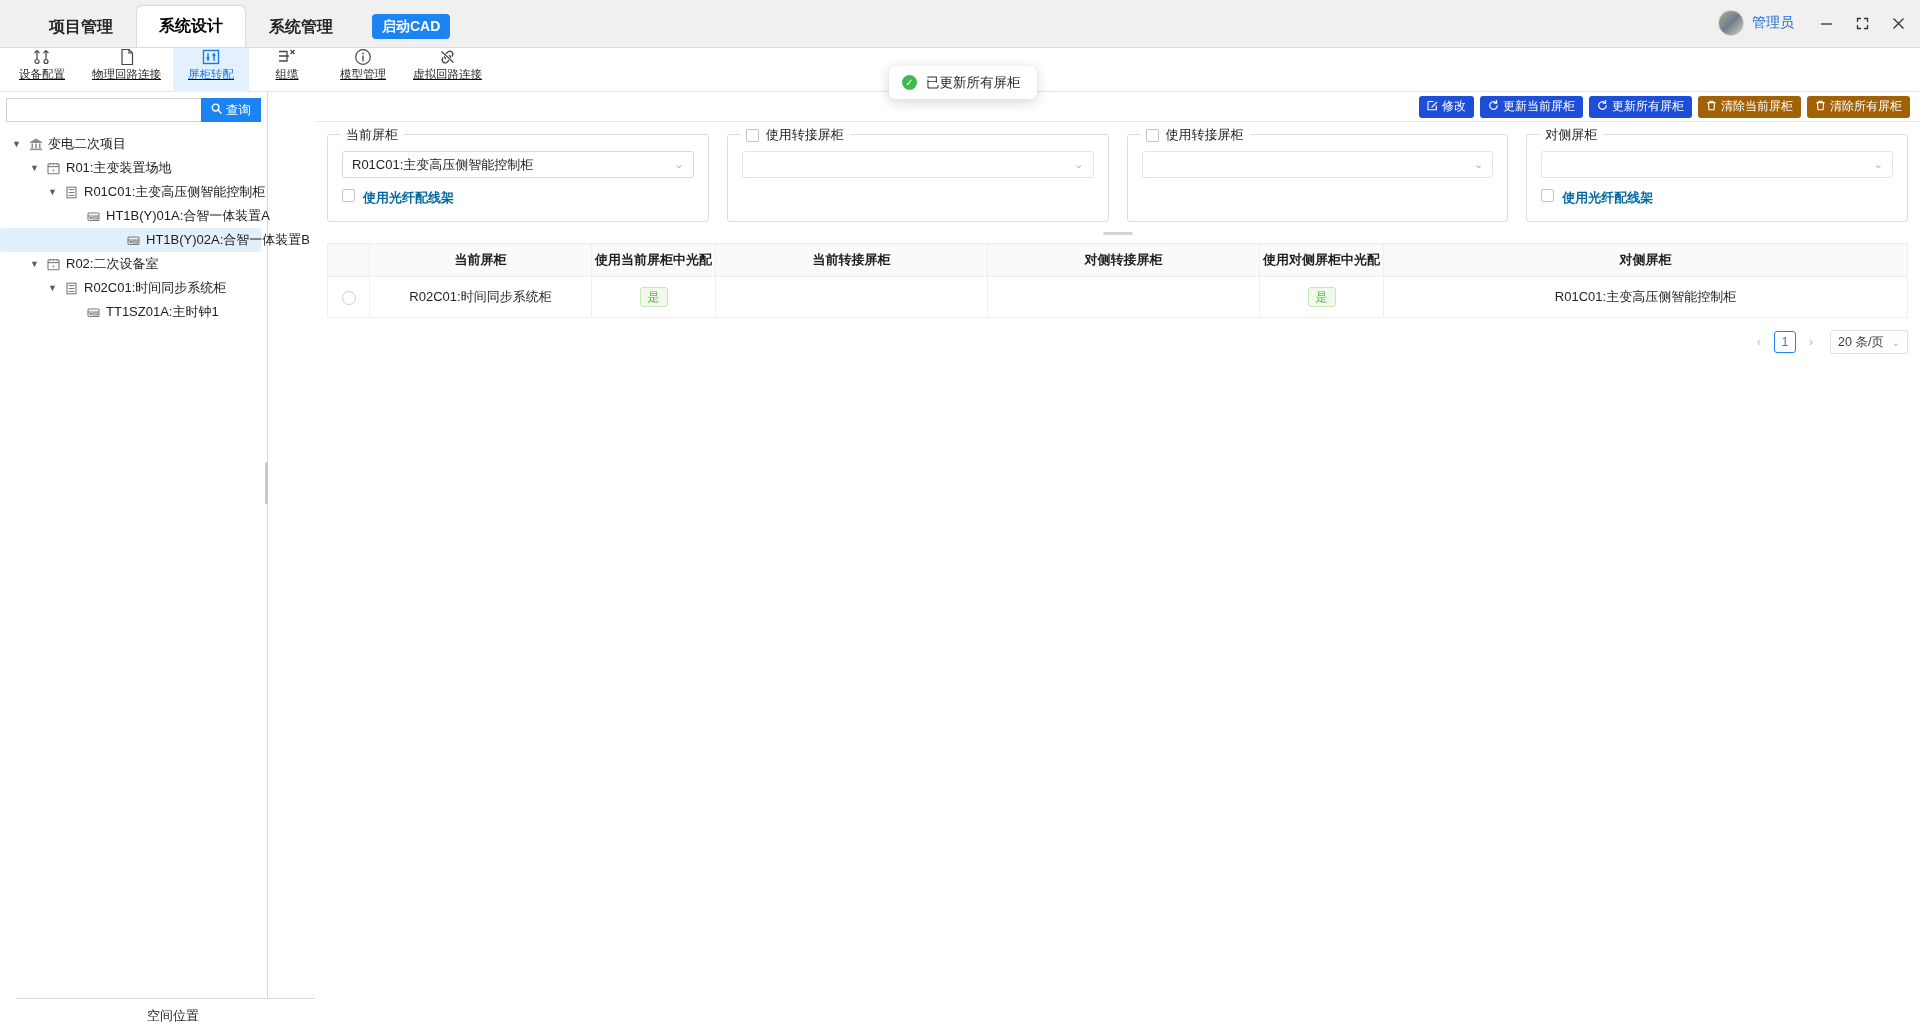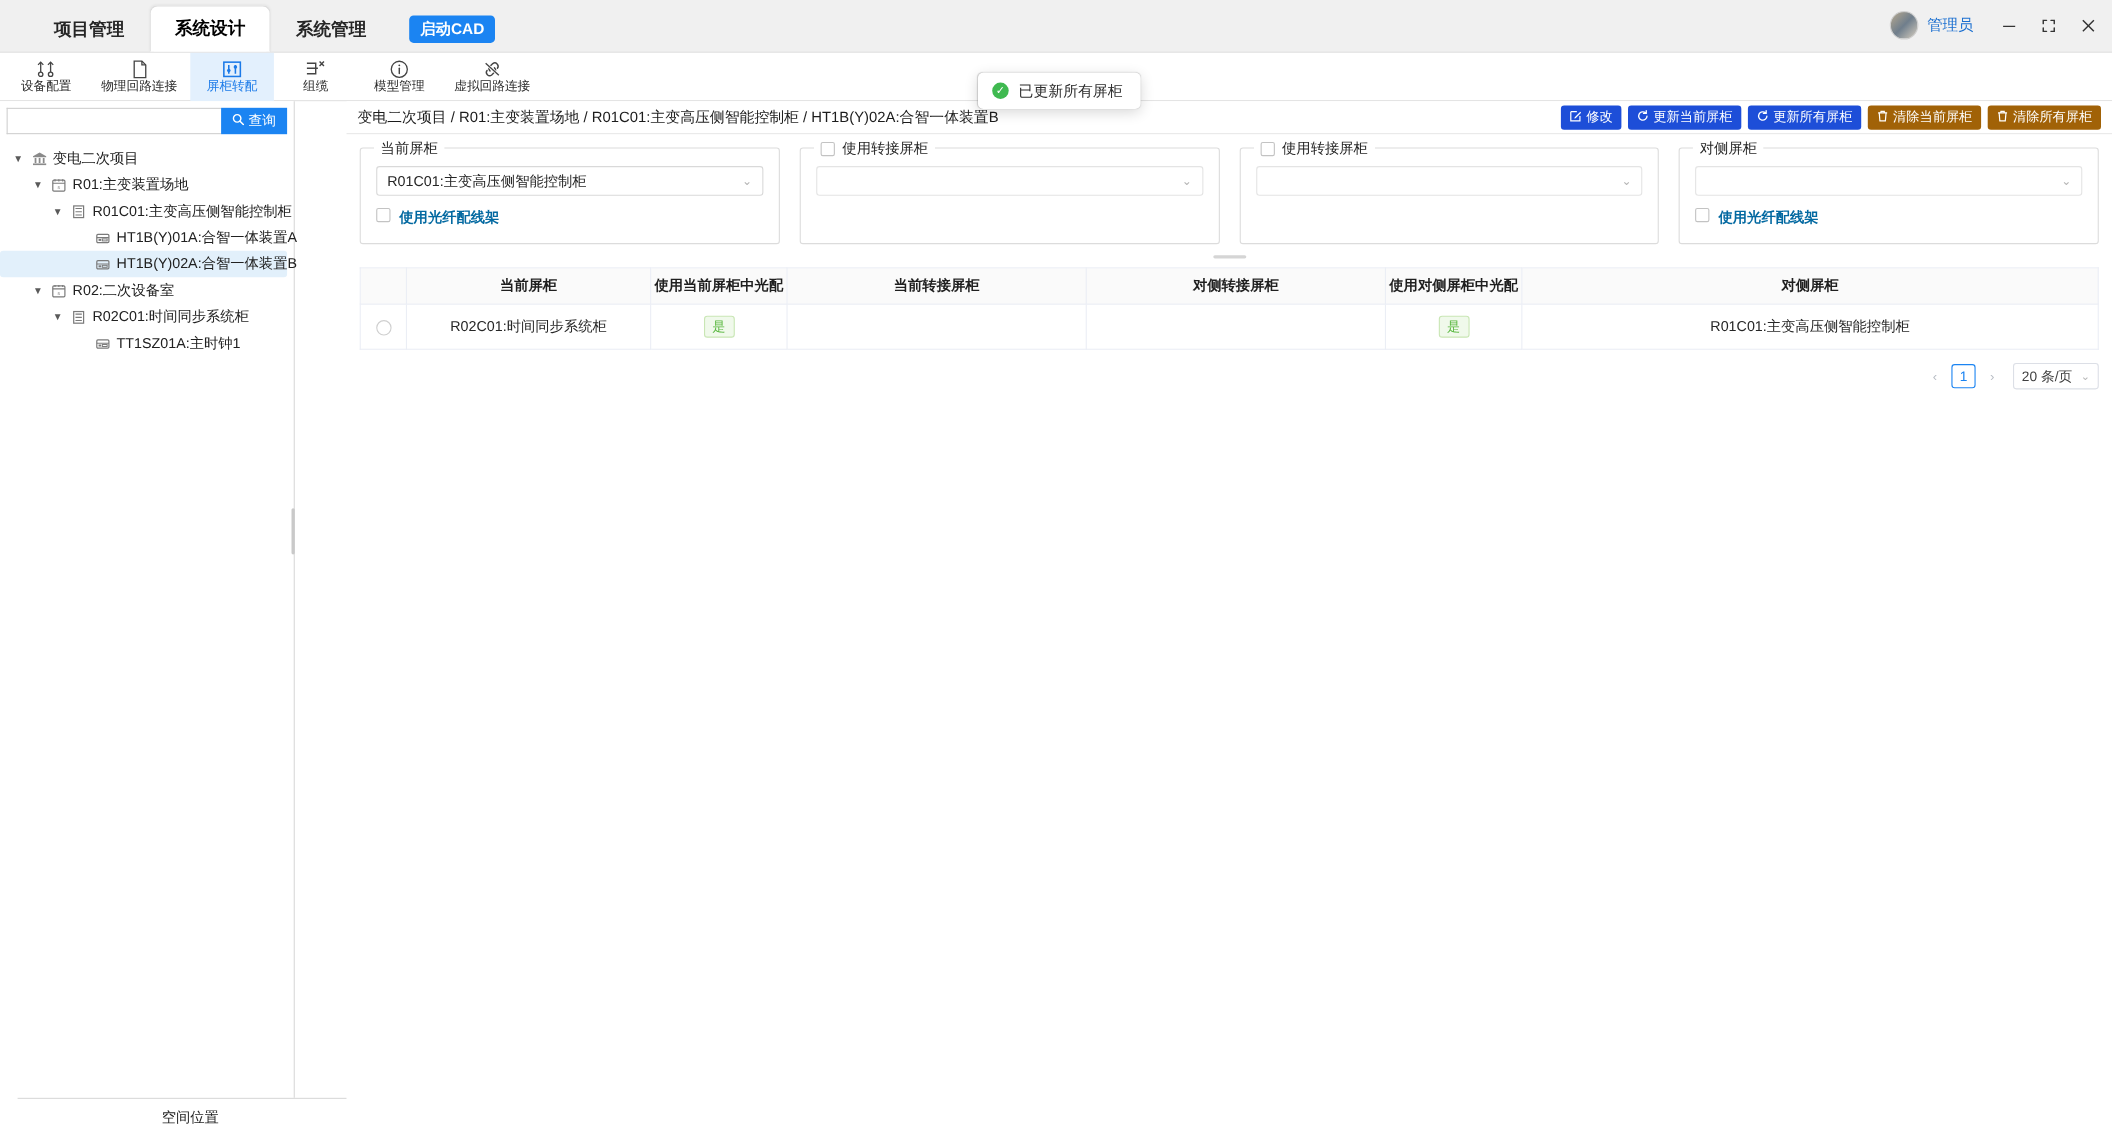--- a/index.html
+++ b/index.html
@@ -70,22 +70,22 @@
   .win-btn svg { display: block; }
 
   
   .ribbon {
     position: absolute; left: 0; top: 48px; width: 1920px; height: 44px;
     background: #ffffff; border-bottom: 1px solid #e2e2e2;
     display: flex; align-items: center; padding-left: 4px;
   }
   .ribbon-item {
     height: 44px; min-width: 76px; padding: 0 12px;
-    display: flex; flex-direction: column; align-items: center; justify-content: center;
-    gap: 2px; cursor: pointer; white-space: nowrap;
+    display: flex; flex-direction: column; align-items: center; 
+    gap: 2px; cursor: pointer; white-space: nowrap; text-decoration: underline;
   }
   .ribbon-item .ri-icon { height: 19px; display: flex; align-items: center; justify-content: center; }
   .ribbon-item .ri-label { font-size: 11.5px; color: #2b2b2b; line-height: 1; }
   .ribbon-item.active { background: #e3f0fd; }
   .ribbon-item.active .ri-label { color: #1b7ae8; }
 
   
   .toast {
     position: absolute; left: 889px; top: 66px;
     height: 33px; padding: 0 16px 0 13px;
@@ -435,21 +435,21 @@
         <svg width="13" height="13" viewBox="0 0 13 13">
           <rect x="1" y="3" width="11" height="7.5" rx="1" fill="none" stroke="#7a7a7a" stroke-width="1.1"></rect>
           <line x1="1" y1="6" x2="12" y2="6" stroke="#7a7a7a" stroke-width="1"></line>
           <rect x="2.6" y="7.2" width="2.4" height="1.8" fill="#7a7a7a"></rect>
           <rect x="6" y="7.2" width="4.4" height="1.8" fill="none" stroke="#7a7a7a" stroke-width=".9"></rect>
         </svg>
       </span>
       <span class="tn-label">HT1B(Y)01A:合智一体装置A</span>
     </div>
 
-    <div class="tree-node selected" style="padding-left:68px">
+    <div class="tree-node selected" style="padding-left:108px">
       <span class="caret empty">▼</span>
       <span class="tn-icon">
         <svg width="13" height="13" viewBox="0 0 13 13">
           <rect x="1" y="3" width="11" height="7.5" rx="1" fill="none" stroke="#7a7a7a" stroke-width="1.1"></rect>
           <line x1="1" y1="6" x2="12" y2="6" stroke="#7a7a7a" stroke-width="1"></line>
           <rect x="2.6" y="7.2" width="2.4" height="1.8" fill="#7a7a7a"></rect>
           <rect x="6" y="7.2" width="4.4" height="1.8" fill="none" stroke="#7a7a7a" stroke-width=".9"></rect>
         </svg>
       </span>
       <span class="tn-label">HT1B(Y)02A:合智一体装置B</span>
@@ -499,21 +499,20 @@
   </div>
 
   <div class="sb-grip"></div>
 
   <div class="sidebar-footer">空间位置</div>
 </div>
 
 <div class="main">
 
   <div class="crumb-bar">
-    <span class="crumb-text">变电二次项目 / R01:主变装置场地 / R01C01:主变高压侧智能控制柜 / HT1B(Y)02A:合智一体装置B</span>
 
     <div class="crumb-actions">
       <button class="act-btn blue">
         <span>
           <svg width="11" height="11" viewBox="0 0 11 11">
             <path d="M1 1.5 L6.5 1.5 M1 1.5 L1 9.8 L9.3 9.8 L9.3 5.4" fill="none" stroke="#fff" stroke-width="1.1"></path>
             <path d="M4.6 6.6 L9.6 1.6 L10.4 2.4 L5.4 7.4 L4.2 7.8 Z" fill="#fff"></path>
           </svg>
         </span>
         <span>修改</span>

